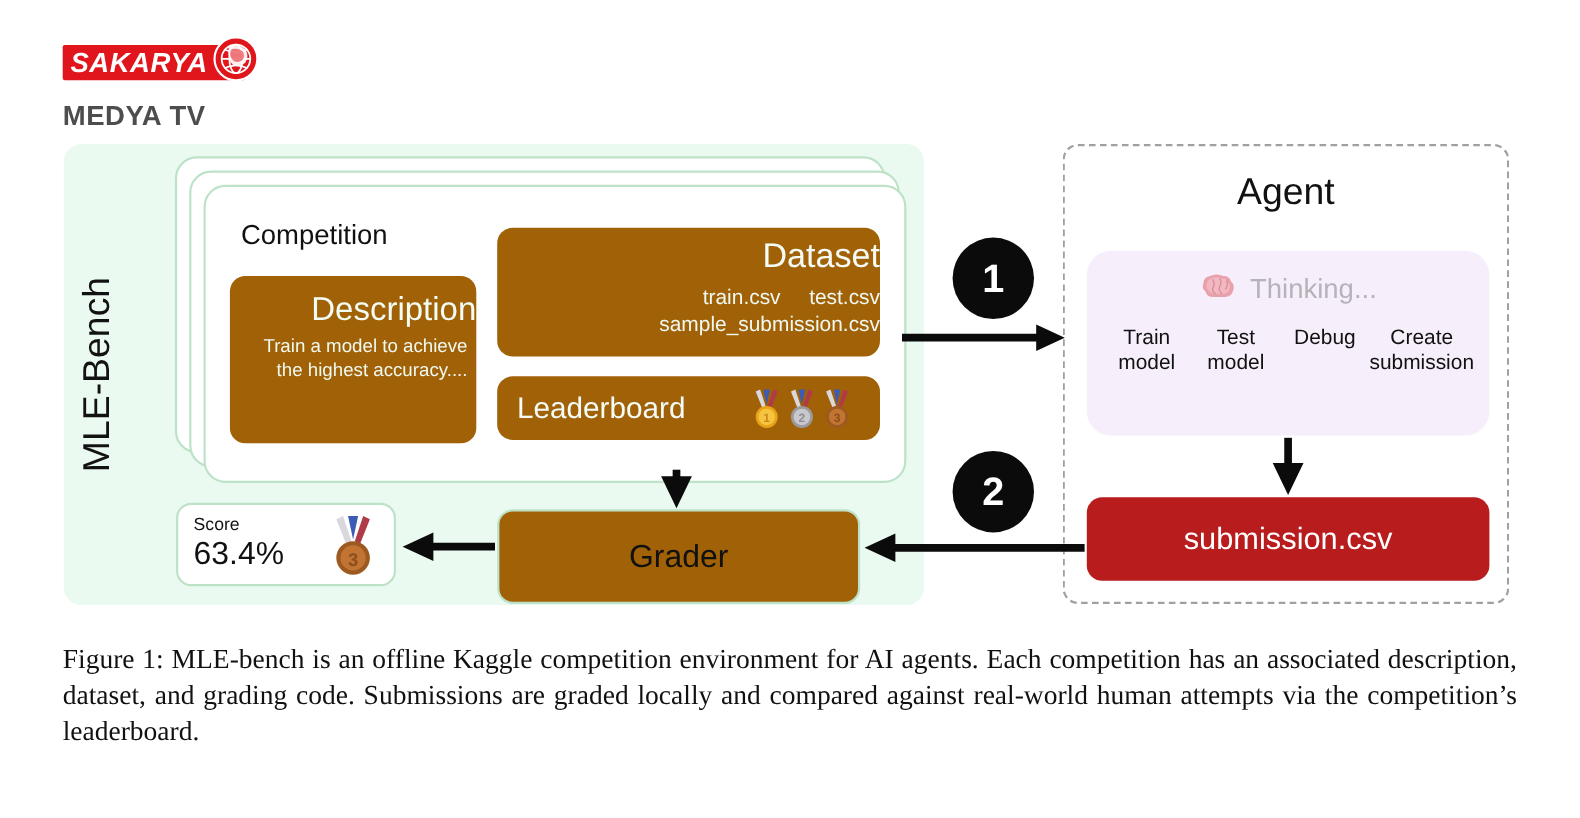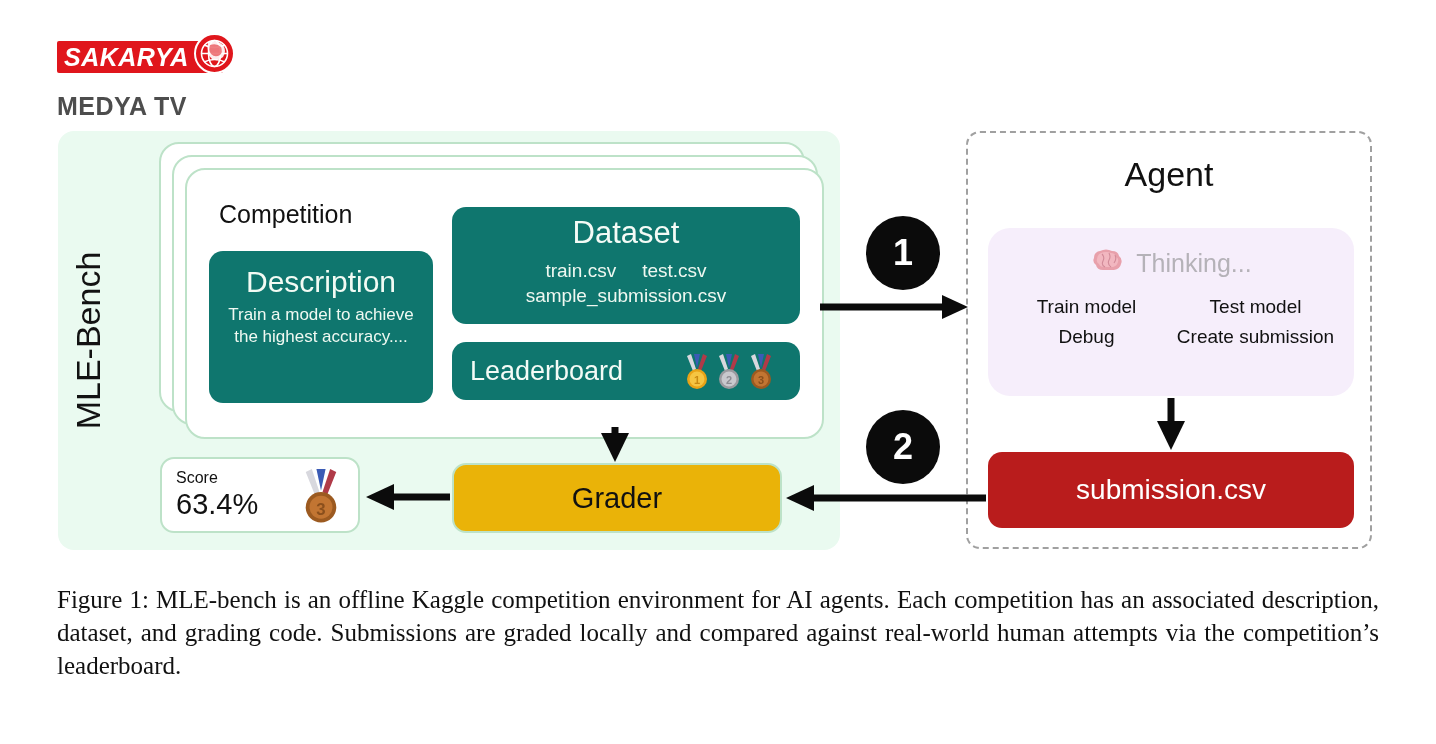--- a/index.html
+++ b/index.html
@@ -106,25 +106,25 @@
   #competition-title {
     position: absolute;
     left: 219px; top: 200px;
     font-size: 25px;
     color: #111111;
     z-index: 4;
   }
 
   .green-card {
     position: absolute;
-    background: #0f766e;
+    background: #a16207;
     border-radius: 14px;
     color: #ffffff;
     z-index: 4;
-    text-align: center;
+    text-align: right;
   }
 
   #card-description {
     left: 209px; top: 251px;
     width: 224px; height: 152px;
     padding-top: 14px;
   }
   #desc-title {
     font-size: 30px;
     line-height: 1.1;
@@ -175,22 +175,22 @@
     padding-right: 6px;
   }
 
   
   .medal { display: block; }
 
   
   #grader {
     position: absolute;
     left: 452px; top: 463px;
-    width: 330px; height: 70px;
-    background: #eab308;
+    width: 330px; height: 86px;
+    background: #a16207;
     border: 2.5px solid #bde2c8;
     border-radius: 14px;
     display: flex;
     align-items: center;
     justify-content: center;
     z-index: 4;
   }
   #grader-label { font-size: 29px; color: #111111; }
 
   
@@ -250,21 +250,21 @@
     gap: 12px;
     padding-top: 18px;
   }
   #thinking-text {
     font-size: 25px;
     color: #b5b2b8;
   }
   #agent-actions {
     margin-top: 16px;
     display: grid;
-    grid-template-columns: 1fr 1fr;
+    grid-template-columns: 1fr 1fr 1fr 1fr;
     row-gap: 8px;
     padding: 0 14px;
   }
   .agent-action {
     font-size: 19px;
     color: #111111;
     text-align: center;
   }
 
   #submission-box {

